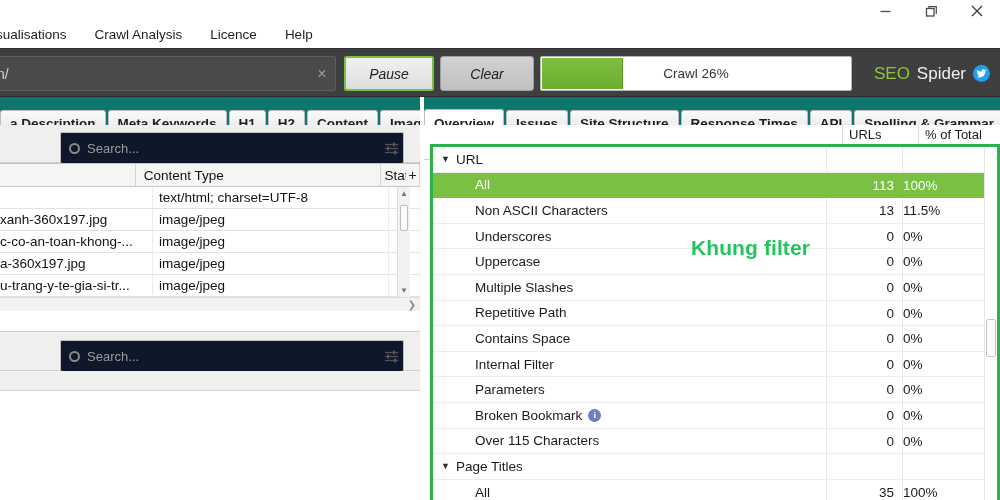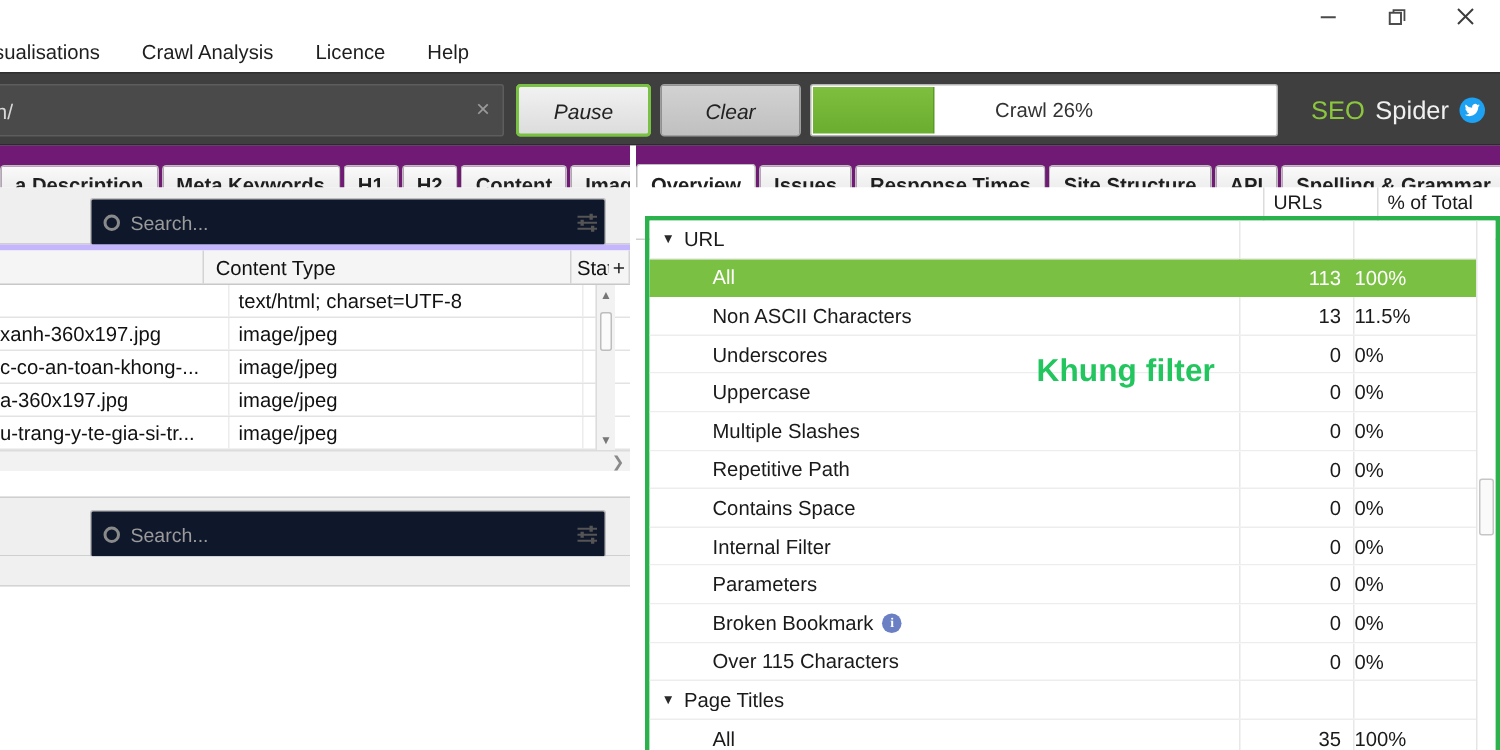--- a/index.html
+++ b/index.html
@@ -96,21 +96,21 @@
   .brand-seo { font-size: 17px; color: #8cc63e; }
   .brand-spider { font-size: 17px; color: #f0f0f0; }
   .tw-icon {
     width: 17px; height: 17px; border-radius: 50%;
     background: #1da1f2; display: flex; align-items: center; justify-content: center;
   }
 
   
   .tabstrip {
     position: absolute; top: 97px; height: 40px;
-    background: #701a75;
+    background: #0f766e;
     border-bottom: 1px solid #bcbcbc;
     display: flex; align-items: flex-end;
     overflow: hidden;
   }
   .tabstrip-left { left: 0; width: 420px; }
   .tabstrip-right { left: 424px; width: 576px; }
   .tab {
     height: 26px; line-height: 26px;
     padding: 0 9px;
     font-size: 13.5px; font-weight: bold; color: #1f1f1f;
@@ -144,21 +144,21 @@
   }
   .search-circle {
     width: 11px; height: 11px; border: 2px solid #8a8a8a;
     border-radius: 50%; margin-left: 8px; flex: none;
   }
   .search-ph { flex: 1; font-size: 13px; color: #9b9b9b; padding-left: 7px; }
   .filter-glyph { width: 24px; display:flex; align-items:center; justify-content:center; }
 
   .tbl {
     position: relative; width: 420px;
-    border-top: 4px solid #c4b5fd;
+    border-top: 1px solid #c4b5fd;
   }
   .tbl-head {
     display: flex; height: 23px; background: #f5f5f5;
     border-bottom: 1px solid #c8c8c8;
   }
   .th {
     font-size: 13.5px; color: #111; line-height: 23px;
     padding-left: 8px; border-right: 1px solid #d3d3d3;
     overflow: hidden; white-space: nowrap;
   }
@@ -350,22 +350,22 @@
     <div class="tab">H1</div>
     <div class="tab">H2</div>
     <div class="tab">Content</div>
     <div class="tab">Images</div>
 
   </div>
 
   <div class="tabstrip tabstrip-right">
     <div class="tab active">Overview</div>
     <div class="tab">Issues</div>
+    <div class="tab">Site Structure</div>
     <div class="tab">Response Times</div>
-    <div class="tab">Site Structure</div>
     <div class="tab">API</div>
     <div class="tab">Spelling &amp; Grammar</div>
 
   </div>
 
   <div class="splitter-v"></div>
 
   <div class="left-panel">
 
     <div class="search-bar">

